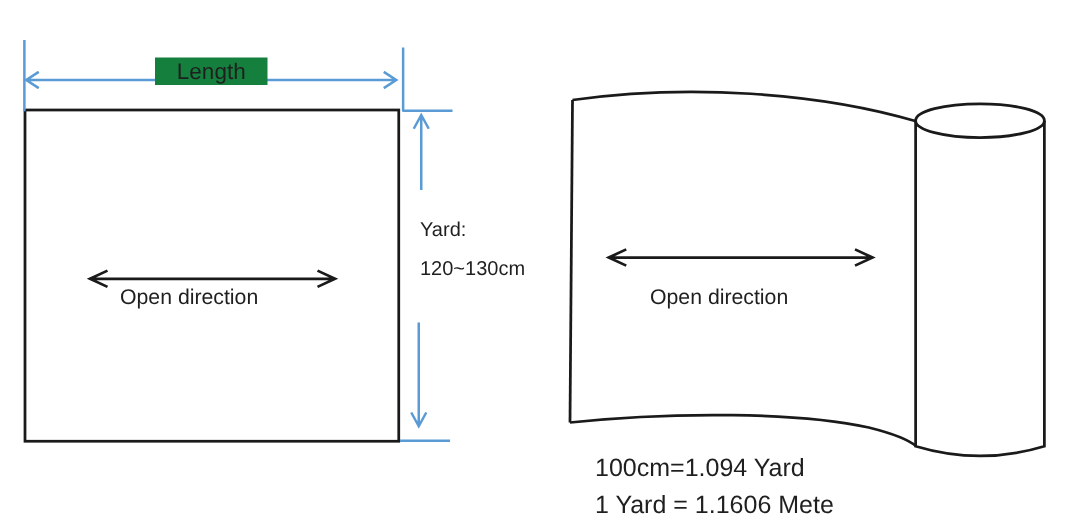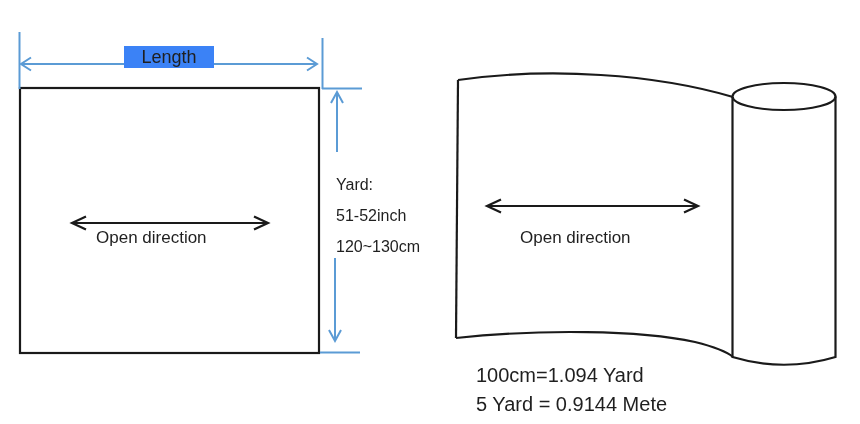--- a/index.html
+++ b/index.html
@@ -7,21 +7,21 @@
   .canvas {
     position:relative; width:860px; height:424px; background:#fff;
     font-family:"Liberation Sans", sans-serif; color:var(--text); overflow:hidden;
   }
   .canvas svg { position:absolute; left:0; top:0; }
   .blue-stroke { stroke:var(--blue); fill:none; stroke-width:2; }
   .ink-stroke  { stroke:var(--ink);  fill:none; stroke-width:2.2; }
   .label { position:absolute; white-space:nowrap; }
   .length-label {
     left:124px; top:46px; width:90px; height:22px; text-align:center;
-    background:#3b82f6; font-size:18px; line-height:22px;
+    background:#15803d; font-size:18px; line-height:22px;
   }
   .width-spec { left:336px; top:169px; font-size:16px; line-height:31px; }
   .open-label { width:146px; text-align:left; font-size:17px; top:228px; }
   .open-label.left-d  { left:96px; }
   .open-label.right-d { left:520px; }
   .conversion { left:476px; top:361px; font-size:20px; line-height:29px; }
 </style>
 </head>
 <body>
 
@@ -54,26 +54,25 @@
       <ellipse cx="784" cy="96.5" rx="51.5" ry="13.5" class="ink-stroke" stroke-width="2.4" fill="#ffffff"></ellipse>
 
       <path d="M501,199.5 L487,206 L501,212.5 M487,206 L698,206 M684,199.5 L698,206 L684,212.5" class="ink-stroke"></path>
     </g>
   </svg>
 
   <div class="label length-label">Length</div>
 
   <div class="label width-spec">
     <div>Yard:</div>
-    <div>51-52inch</div>
     <div>120~130cm</div>
   </div>
 
   <div class="label open-label left-d">Open direction</div>
 
   <div class="label open-label right-d">Open direction</div>
 
   <div class="label conversion">
     <div>100cm=1.094 Yard</div>
-    <div>5 Yard = 0.9144 Mete</div>
+    <div>1 Yard = 1.1606 Mete</div>
   </div>
 
 </div>
 
 </body></html>

